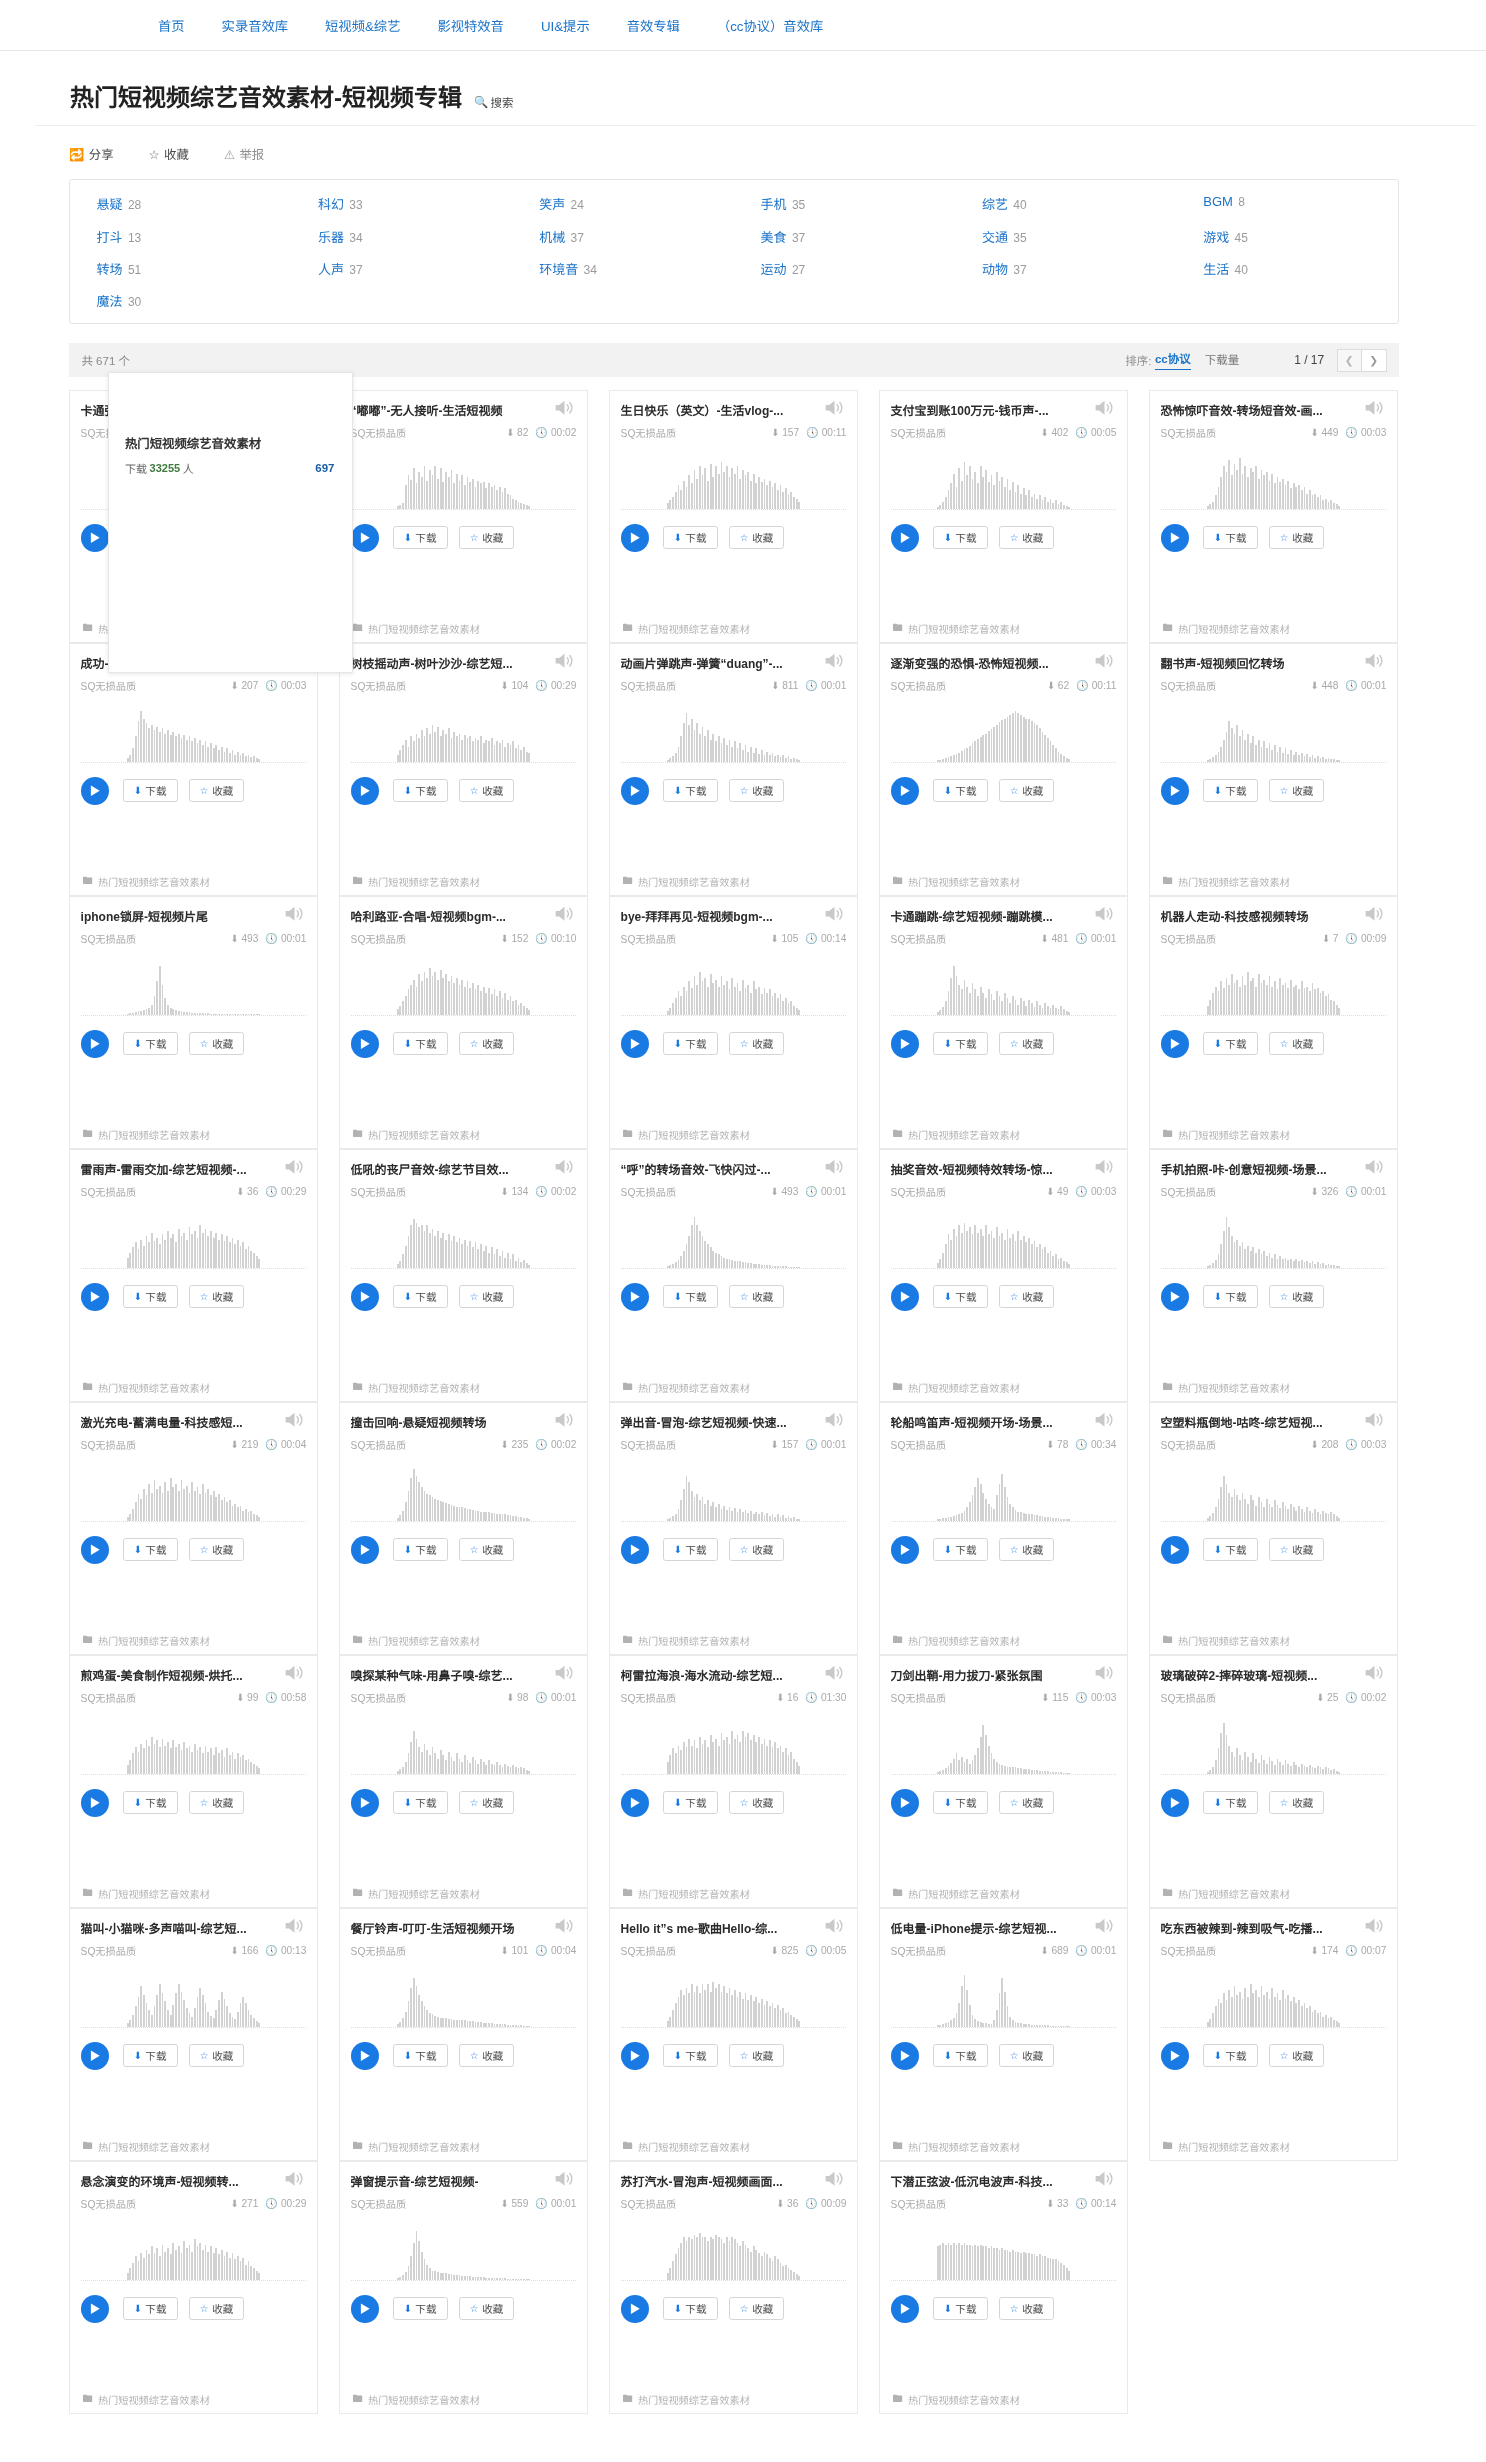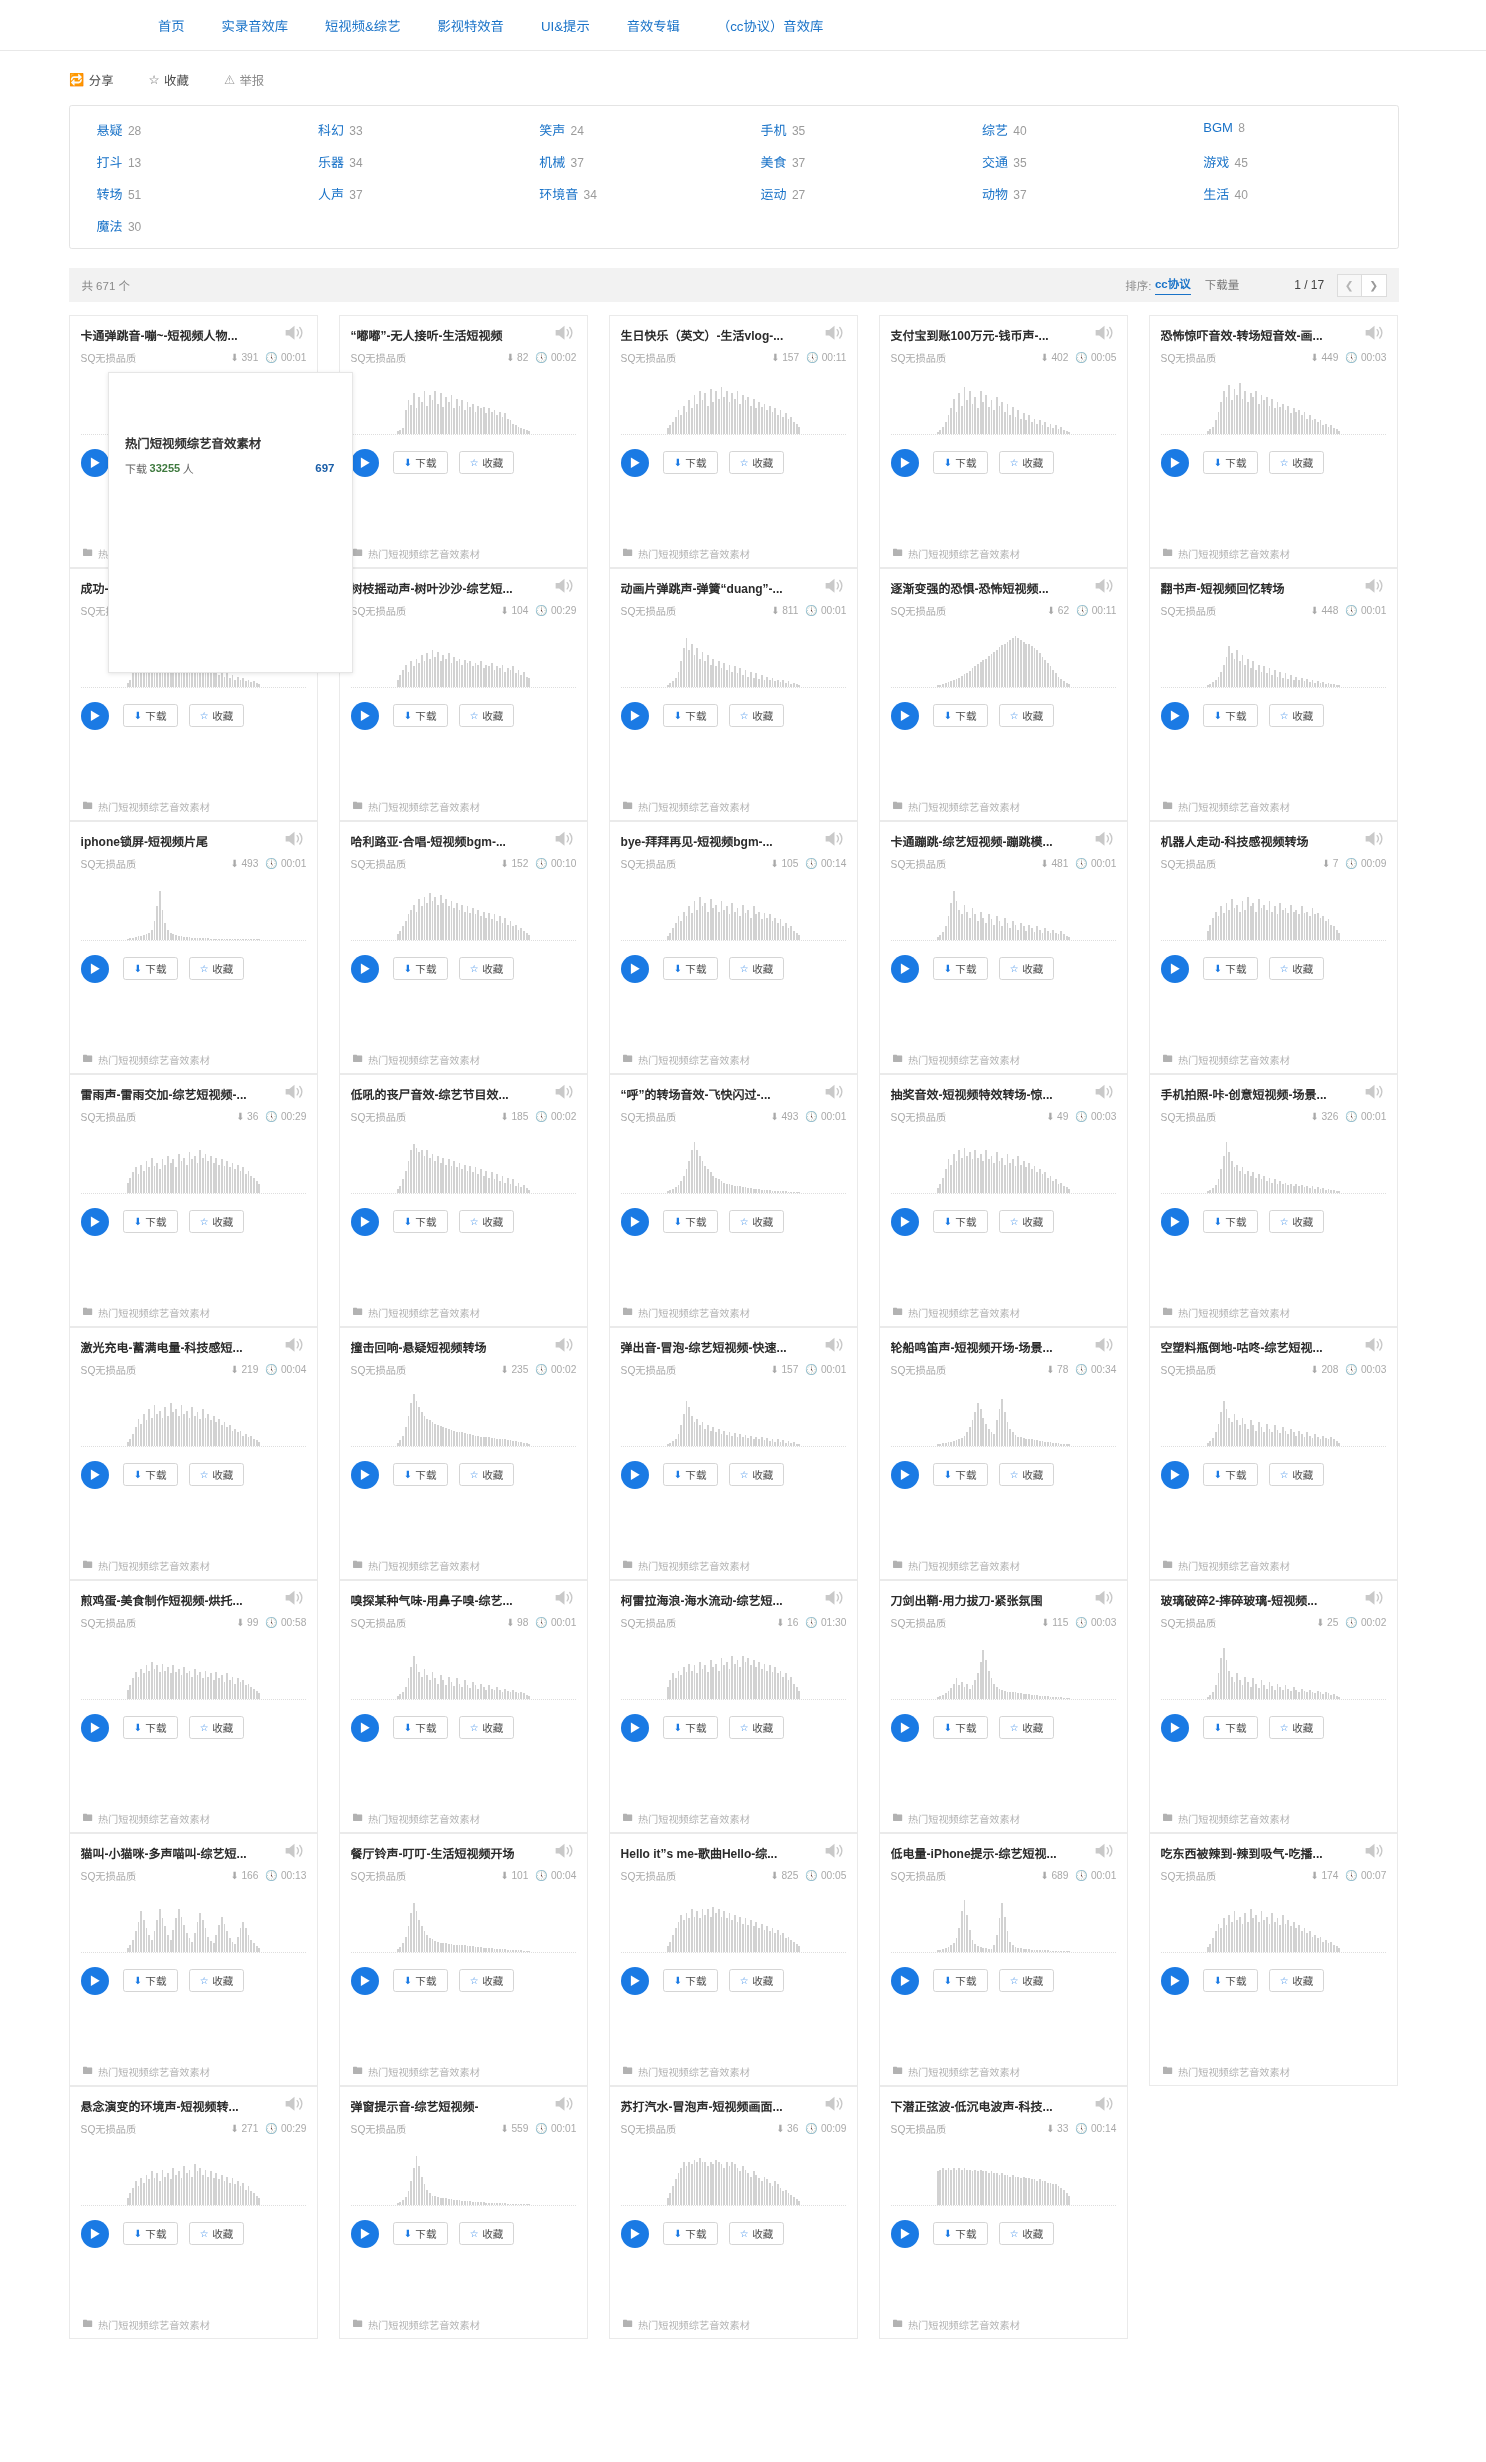--- a/index.html
+++ b/index.html
@@ -312,20 +312,27 @@
   <a href="#">实录音效库</a>
   <a href="#">短视频&amp;综艺</a>
   <a href="#">影视特效音</a>
   <a href="#">UI&amp;提示</a>
   <a href="#">音效专辑</a>
   <a href="#">（cc协议）音效库</a>
 </div>
 
 <div class="page-wrap">
 
+  <div class="title-row">
+    <div class="page-title">热门短视频综艺音效素材-短视频专辑</div>
+    <a class="search-link" href="#">
+      <span class="mag">🔍</span>
+      <span>搜索</span>
+    </a>
+  </div>
 
 
   <div class="action-row">
     <span class="act">
       <span class="ico">🔁</span>
       <span>分享</span>
     </span>
     <span class="act">
       <span class="ico">☆</span>
       <span>收藏</span>
@@ -1786,21 +1793,21 @@
         <div class="card-title">低吼的丧尸音效-综艺节目效...</div>
         <span class="spk"><svg width="23" height="19.5" viewBox="0 0 26 22" fill="none">
             <path d="M3 8h4l6-5v16l-6-5H3z" fill="#c9c9c9"></path>
             <path d="M16 7.5a5.5 5.5 0 0 1 0 7" stroke="#c9c9c9" stroke-width="1.6" fill="none" stroke-linecap="round"></path>
             <path d="M19 5a9 9 0 0 1 0 12" stroke="#c9c9c9" stroke-width="1.6" fill="none" stroke-linecap="round"></path>
           </svg></span>
         <div class="card-sub">
           <span class="q">SQ无损品质</span>
           <span class="stats">
             <span class="dl-i">⬇</span>
-            <span>185</span>
+            <span>134</span>
             <span class="clk">🕔</span>
             <span>00:02</span>
           </span>
         </div>
         <div class="wave">
           <i style="height: 3.5px;"></i>
           <i style="height: 7px;"></i>
           <i style="height: 13.3px;"></i>
           <i style="height: 22px;"></i>
           <i style="height: 32px;"></i>

